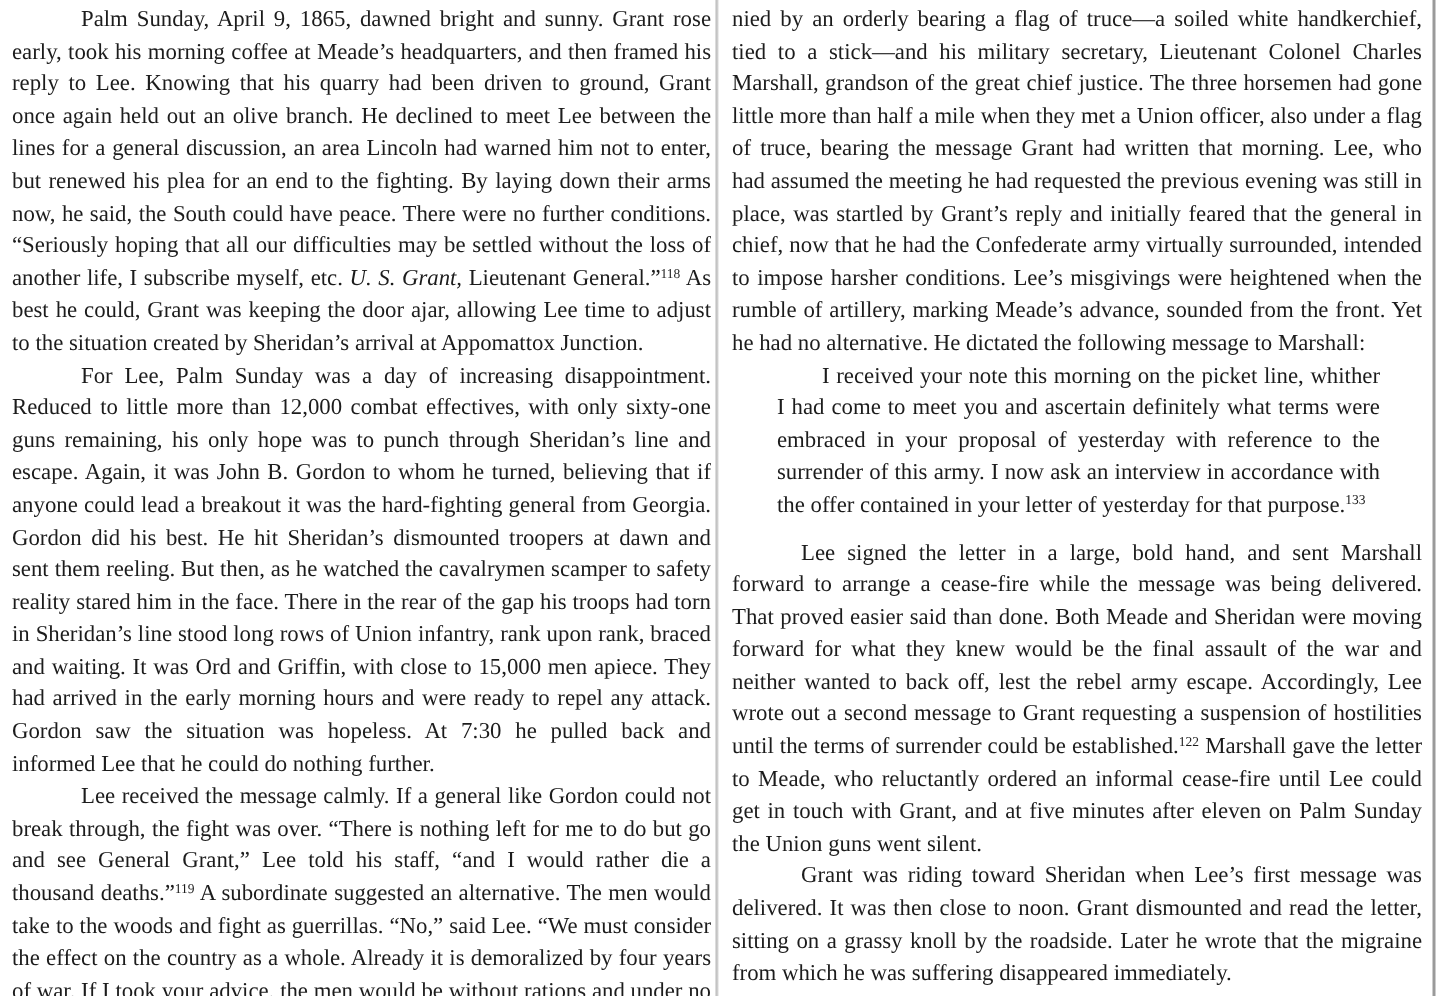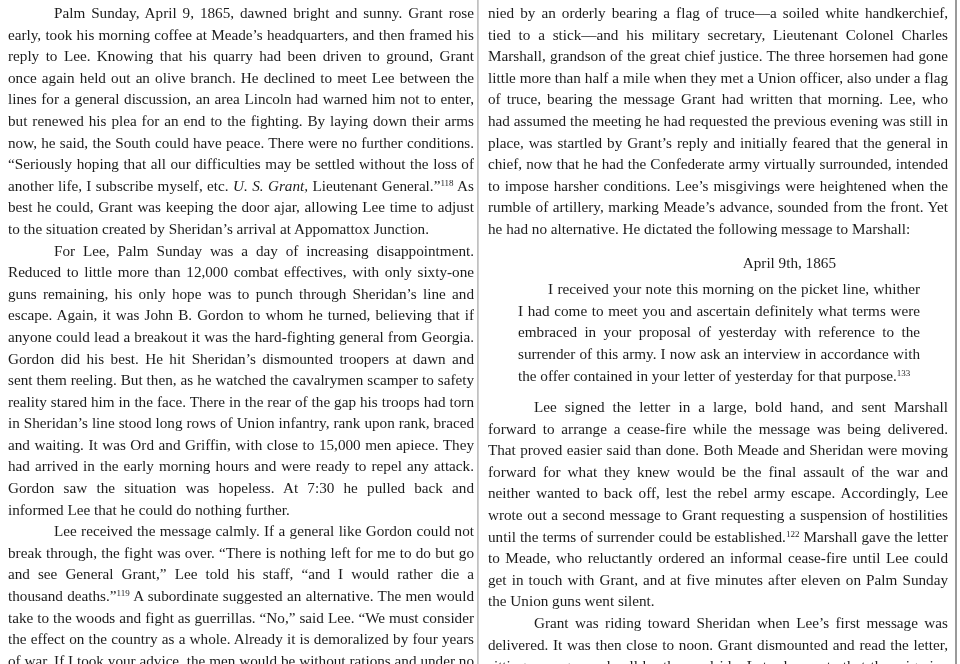--- a/index.html
+++ b/index.html
@@ -97,21 +97,20 @@
 
     <p class="indent"><span>Lee received the message calmly. If a general like Gordon could not break through, the fight was over. “There is nothing left for me to do but go and see General Grant,” Lee told his staff, “and I would rather die a thousand deaths.”</span><sup>119</sup><span> A subordinate suggested an alternative. The men would take to the woods and fight as guerrillas. “No,” said Lee. “We must consider the effect on the country as a whole. Already it is demoralized by four years of war. If I took your advice, the men would be without rations and under no control of officers. They would be compelled to rob and steal in order to live. They would become mere bands of marauders, and the enemy’s cavalry would pursue them and overrun many sections they may never have occasion to visit. We would bring on a state of affairs it would take the country years to recover from.”</span></p>
 
   </div>
 
   <div class="gutter"></div>
 
   <div class="page page-right">
     <p class="first-line"><span>nied by an orderly bearing a flag of truce—a soiled white handkerchief, tied to a stick—and his military secretary, Lieutenant Colonel Charles Marshall, grandson of the great chief justice. The three horsemen had gone little more than half a mile when they met a Union officer, also under a flag of truce, bearing the message Grant had written that morning. Lee, who had assumed the meeting he had requested the previous evening was still in place, was startled by Grant’s reply and initially feared that the general in chief, now that he had the Confederate army virtually surrounded, intended to impose harsher conditions. Lee’s misgivings were heightened when the rumble of artillery, marking Meade’s advance, sounded from the front. Yet he had no alternative. He dictated the following message to Marshall:</span></p>
 
-    <div class="letter-date">April 9th, 1865</div>
 
     <div class="letter">
       <p class="indent"><span>I received your note this morning on the picket line, whither I had come to meet you and ascertain definitely what terms were embraced in your proposal of yesterday with reference to the surrender of this army. I now ask an interview in accordance with the offer contained in your letter of yesterday for that purpose.</span><sup>133</sup></p>
     </div>
 
     <p class="indent after-letter"><span>Lee signed the letter in a large, bold hand, and sent Marshall forward to arrange a cease-fire while the message was being delivered. That proved easier said than done. Both Meade and Sheridan were moving forward for what they knew would be the final assault of the war and neither wanted to back off, lest the rebel army escape. Accordingly, Lee wrote out a second message to Grant requesting a suspension of hostilities until the terms of surrender could be established.</span><sup>122</sup><span> Marshall gave the letter to Meade, who reluctantly ordered an informal cease-fire until Lee could get in touch with Grant, and at five minutes after eleven on Palm Sunday the Union guns went silent.</span></p>
 
     <p class="indent"><span>Grant was riding toward Sheridan when Lee’s first message was delivered. It was then close to noon. Grant dismounted and read the letter, sitting on a grassy knoll by the roadside. Later he wrote that the migraine from which he was suffering disappeared immediately.</span></p>
   </div>
 

